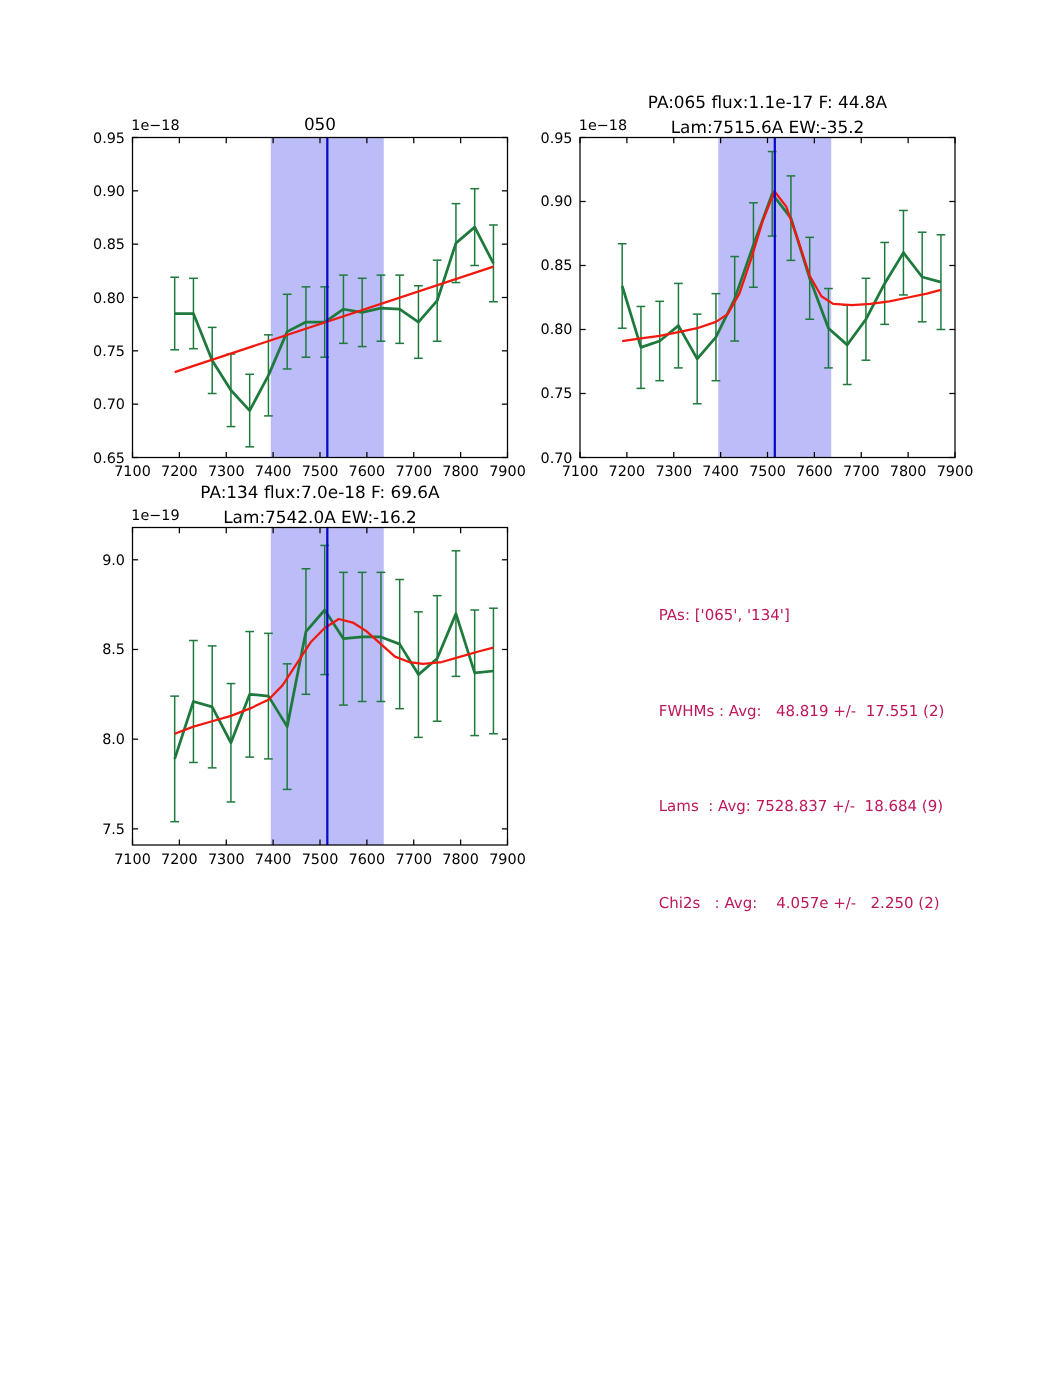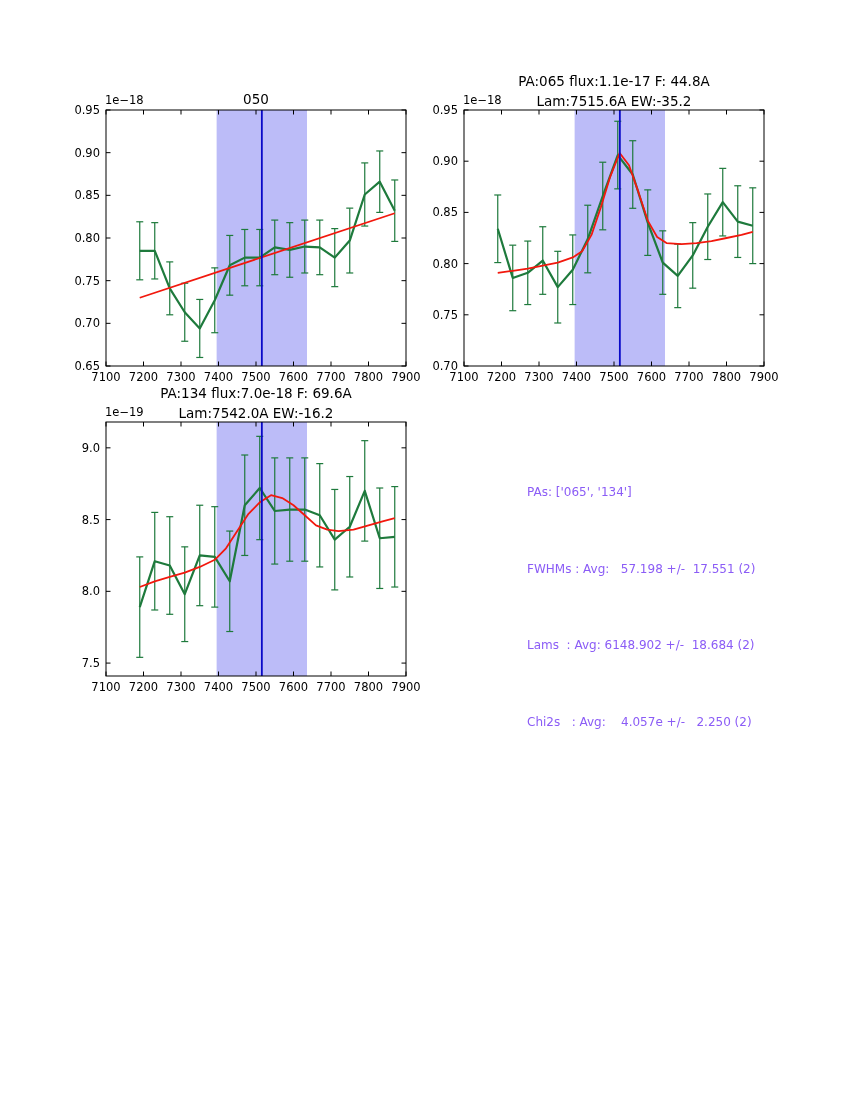--- a/index.html
+++ b/index.html
@@ -1,21 +1,21 @@
 <!DOCTYPE html>
 <html><head>
 <meta charset="utf-8">
 <style>
   html,body{margin:0;padding:0;background:#ffffff;}
   .canvas{position:relative;width:850px;height:1100px;background:#ffffff;overflow:hidden;
           font-family:"DejaVu Sans", sans-serif;}
   #plots{position:absolute;left:0;top:0;}
   #plots text{font-family:"DejaVu Sans", sans-serif;fill:#000000;}
   .stats{position:absolute;left:527px;top:429px;font-size:12px;line-height:25.5px;
-         color:#8b5cf6;white-space:pre;}
+         color:#be185d;white-space:pre;}
 </style>
 </head>
 <body>
 
 <div class="canvas">
   <svg id="plots" width="850" height="1100">
       <g>
         <rect x="216.625" y="110" width="90.375" height="256" fill="#bcbcf8"></rect>
         <g stroke="#1e7a3c" stroke-width="1.2">
           <line x1="139.75" y1="279.81333333333333" x2="139.75" y2="221.7866666666666"></line>
@@ -454,17 +454,17 @@
           <text x="100" y="595.3333333333333" text-anchor="end">8.0</text>
           <text x="100" y="667.0847457627119" text-anchor="end">7.5</text>
         </g>
         <text x="105" y="416" font-size="11.5px">1e−19</text>
         <text x="256" y="398" text-anchor="middle" font-size="13.5px">PA:134 flux:7.0e-18 F: 69.6A</text>
         <text x="256" y="418" text-anchor="middle" font-size="13.5px">Lam:7542.0A EW:-16.2</text>
       </g>
     </svg>
   <div class="stats">
     <div>PAs: ['065', '134']</div>
-    <div>FWHMs : Avg:   57.198 +/-  17.551 (2)</div>
-    <div>Lams  : Avg: 6148.902 +/-  18.684 (2)</div>
+    <div>FWHMs : Avg:   48.819 +/-  17.551 (2)</div>
+    <div>Lams  : Avg: 7528.837 +/-  18.684 (9)</div>
     <div>Chi2s   : Avg:    4.057e +/-   2.250 (2)</div>
   </div>
 </div>
 
 </body></html>

